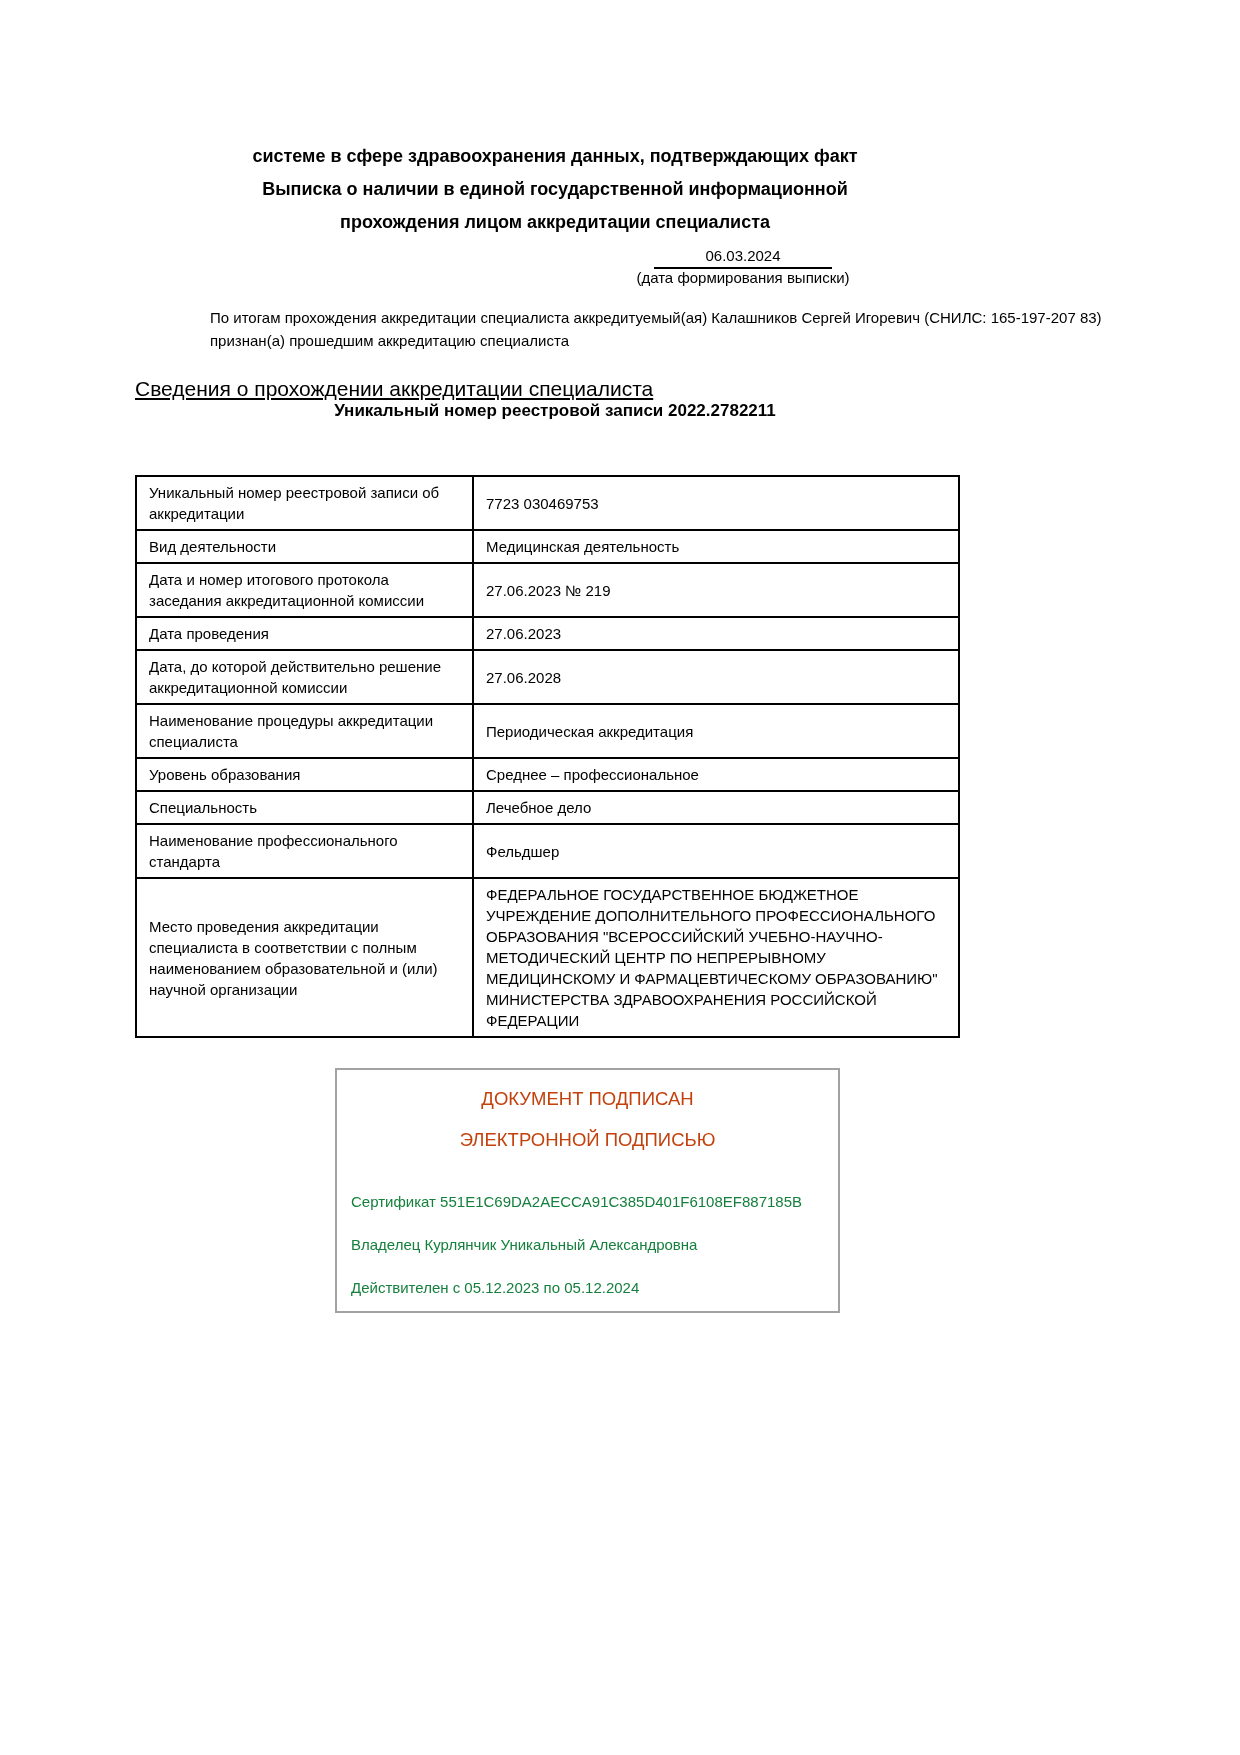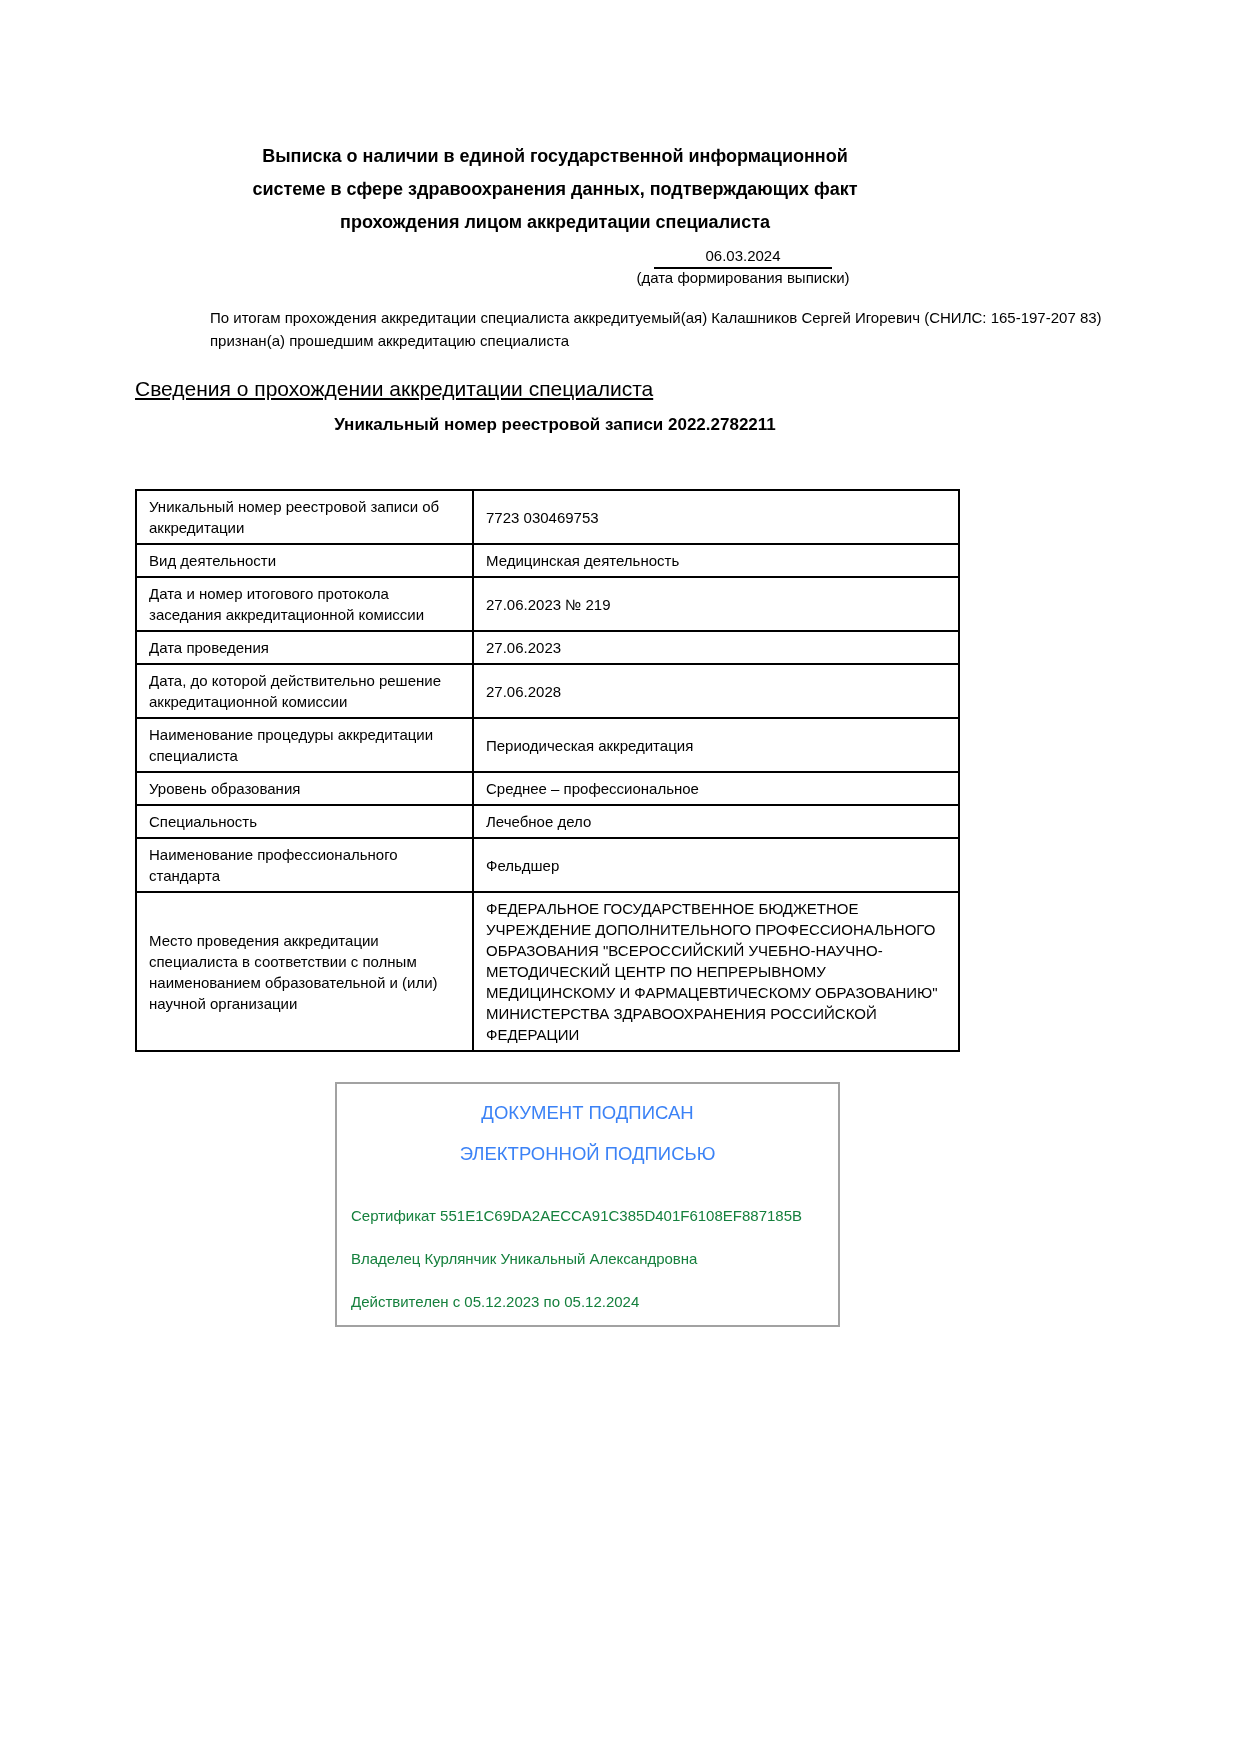--- a/index.html
+++ b/index.html
@@ -19,21 +19,21 @@
   .title div { white-space: nowrap; }
   
   .date-block { width: 220px; margin: 8px 0 0 498px; text-align: center; font-size: 15px; }
   .date-value { display: inline-block; min-width: 178px; padding-bottom: 3px; border-bottom: 2px solid #000000; white-space: nowrap; }
   .date-caption { white-space: nowrap; padding-top: 0; }
   
   .intro { width: 900px; margin: 20px 0 0 75px; font-size: 15px; line-height: 23px; }
   .intro div { white-space: nowrap; }
   
   .section-heading { width: 840px; margin-top: 25px; text-align: left; font-size: 21px; text-decoration: underline; }
-  .registry-heading { width: 840px; margin-top: 14px; text-align: center; font-size: 17px; font-weight: bold; }
+  .registry-heading { width: 840px; text-align: center; font-size: 17px; font-weight: bold; }
   
   table.acc-table { width: 825px; margin-top: 54px; border-collapse: collapse; table-layout: fixed; }
   table.acc-table td {
     border: 2px solid #000000;
     font-size: 15px;
     line-height: 21px;
     padding: 5px 12px;
     vertical-align: middle;
     word-wrap: break-word;
   }
@@ -44,33 +44,33 @@
   tr.r10 { height: 148px; }
   
   .sig-box {
     box-sizing: border-box;
     width: 505px;
     height: 245px;
     margin: 30px 0 0 200px;
     border: 2px solid #a2a2a2;
     padding: 18px 14px 0 14px;
   }
-  .sig-h { text-align: center; font-size: 18.5px; color: #3b82f6; }
+  .sig-h { text-align: center; font-size: 18.5px; color: #c2410c; }
   .sig-h.first { margin-bottom: 19px; }
   .sig-h.second { margin-bottom: 42px; }
   .sig-line { font-size: 15px; color: #15803d; margin-bottom: 26px; white-space: nowrap; }
 </style>
 </head>
 <body>
 
 <div class="page">
 
   <div class="title">
+    <div>системе в сфере здравоохранения данных, подтверждающих факт</div>
     <div>Выписка о наличии в единой государственной информационной</div>
-    <div>системе в сфере здравоохранения данных, подтверждающих факт</div>
     <div>прохождения лицом аккредитации специалиста</div>
   </div>
 
   <div class="date-block">
     <div class="date-value">06.03.2024</div>
     <div class="date-caption">(дата формирования выписки)</div>
   </div>
 
   <div class="intro">
     <div>По итогам прохождения аккредитации специалиста аккредитуемый(ая) Калашников Сергей Игоревич (СНИЛС: 165-197-207 83)</div>

